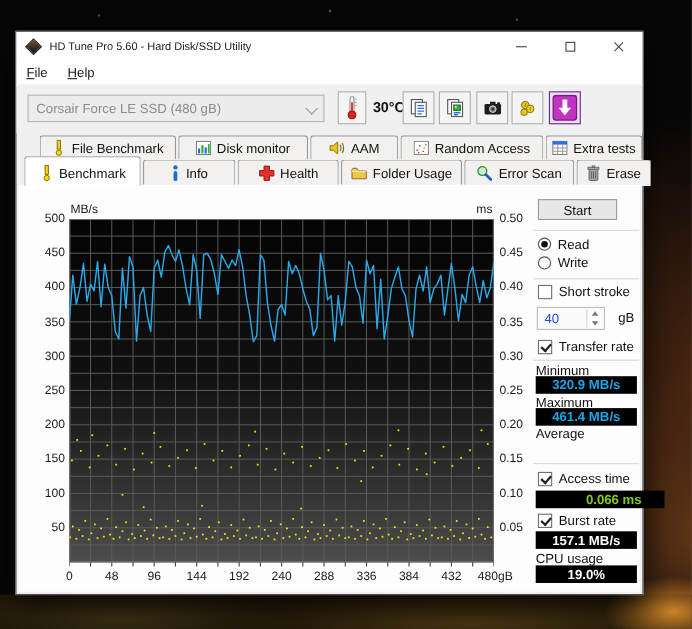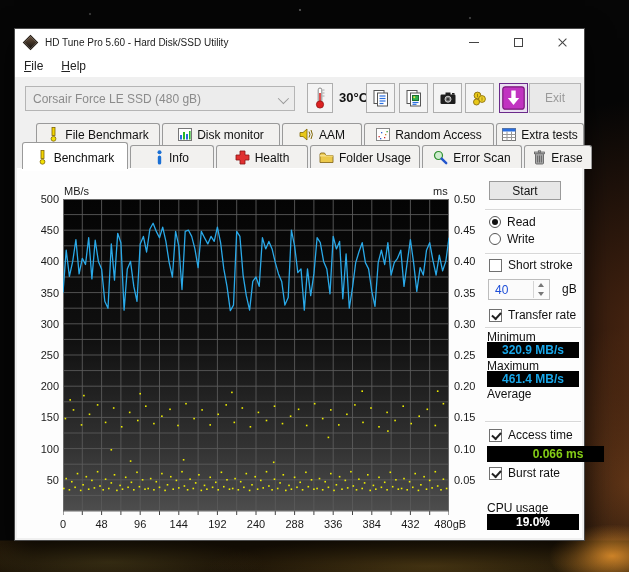--- a/index.html
+++ b/index.html
@@ -183,21 +183,20 @@
           <div class="tool-btn" style="left: 484px; border: 1px solid rgb(106, 42, 138); background: rgb(233, 223, 240);">
             <span style="display:flex">
               <svg width="23" height="24" viewBox="0 0 23 24">
                 <rect x="0.8" y="0.8" width="21.4" height="22.4" rx="2.5" fill="#c133c1" stroke="#7a1a7a" stroke-width="1.2"></rect>
                 <rect x="9.3" y="4.5" width="4.4" height="8" fill="#fff"></rect>
                 <polygon points="5.8,12 17.2,12 11.5,19 " fill="#fff"></polygon>
               </svg>
             </span>
           </div>
         </div>
-      <div class="exit-btn">Exit</div>
     </div>
 
     <div class="tab-row" id="tabrow1">
         <div class="tab" style="width: 124px;">
           <span class="ticon">
             <svg width="13" height="15" viewBox="0 0 13 15">
               <rect x="5" y="0.5" width="3" height="8" fill="#f2d400" stroke="#7e6400" stroke-width="0.8"></rect>
               <circle cx="6.5" cy="11.8" r="2.4" fill="#f2e000" stroke="#7e6400" stroke-width="0.8"></circle>
             </svg>
           </span>
@@ -669,18 +668,19 @@
     <div class="ctl-row" style="left:474px;top:399px">
       <span class="cbx checked" id="cb-access"></span>
       <span>Access time</span>
     </div>
     <div class="vbox yellow" style="top:417px">0.066 ms</div>
 
     <div class="ctl-row" style="left:474px;top:437px">
       <span class="cbx checked" id="cb-burst"></span>
       <span>Burst rate</span>
     </div>
+    <div class="vbox white" style="top:454px">157.1 MB/s</div>
 
     <div class="plabel" style="top:472px">CPU usage</div>
     <div class="vbox white" style="top:485px">19.0%</div>
 
   </div>
 </div>
 
 </body></html>

